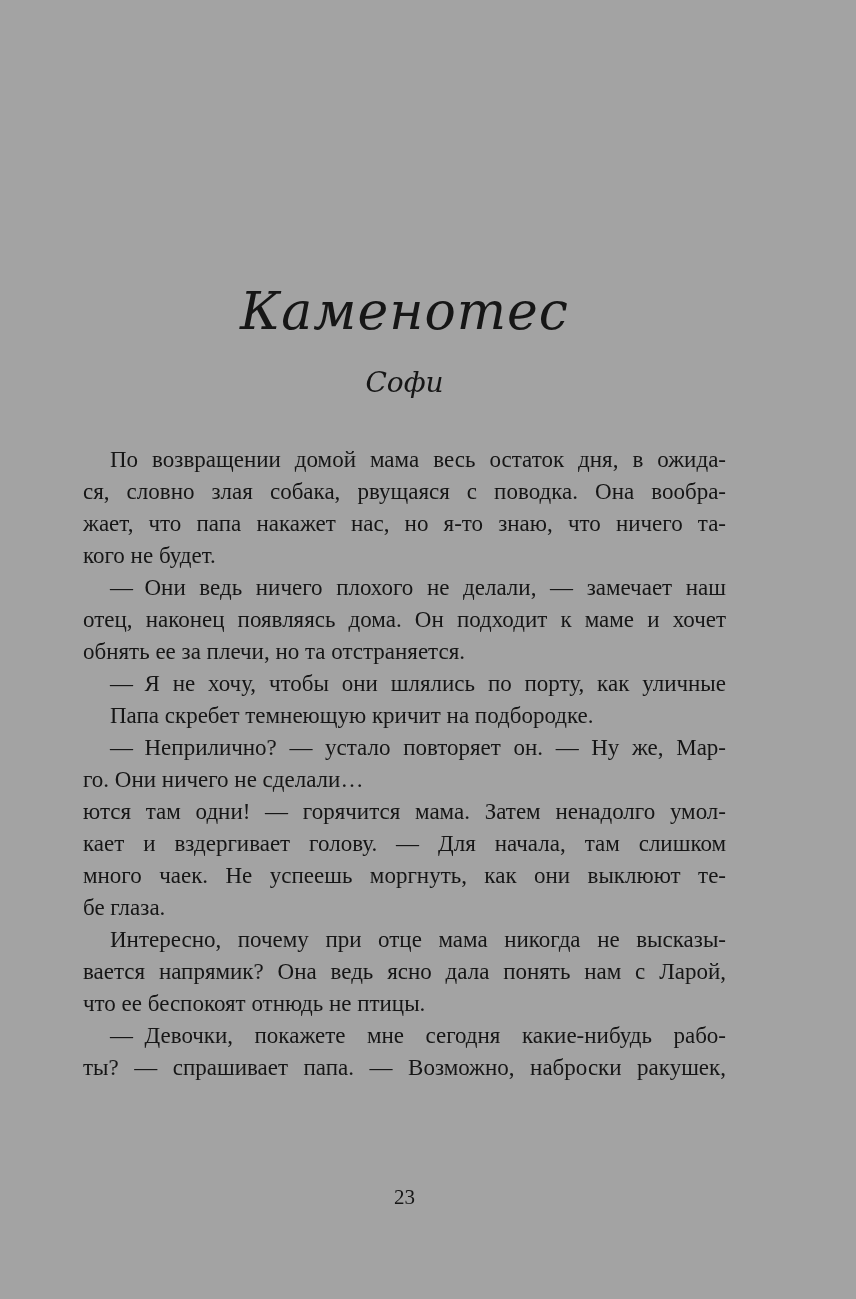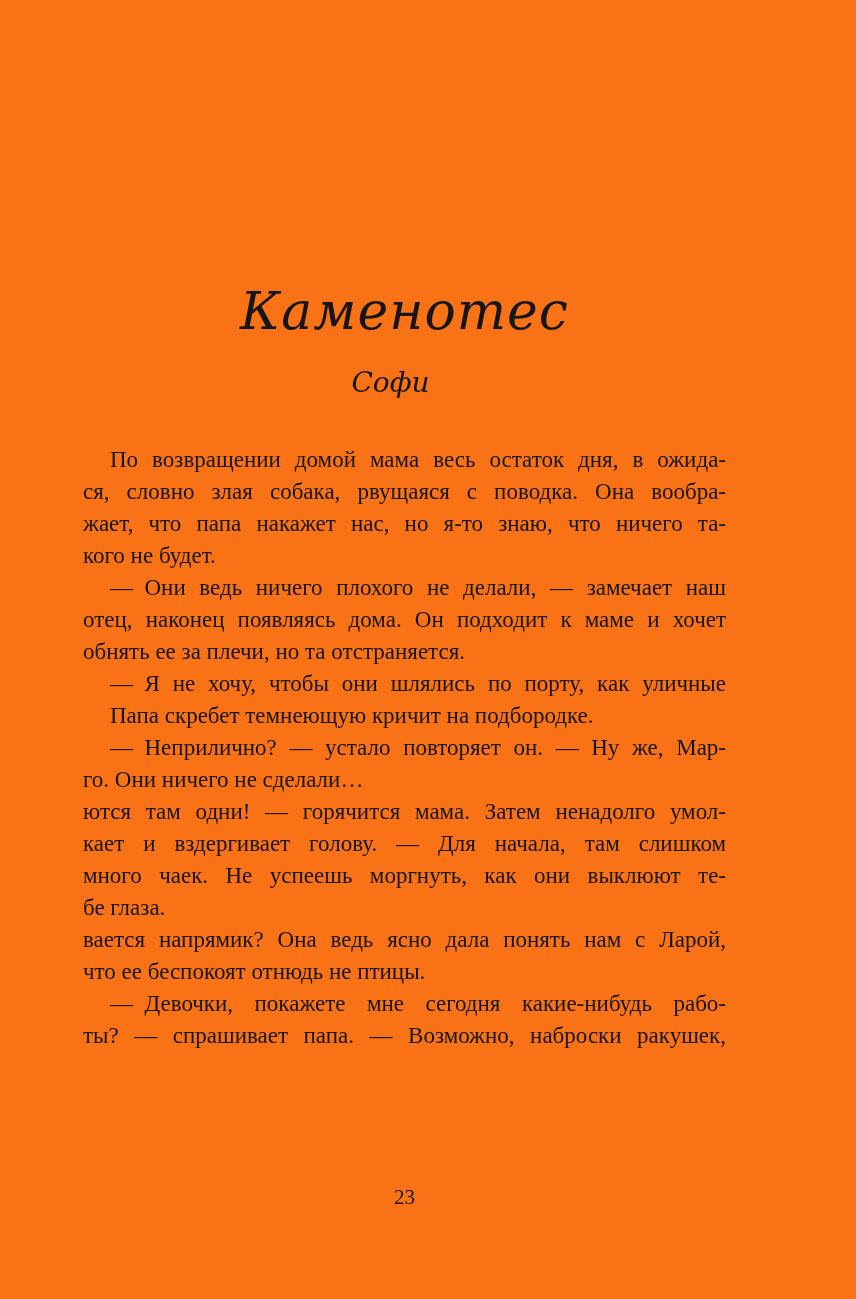--- a/index.html
+++ b/index.html
@@ -11,40 +11,40 @@
     height: 1299px;
     background: #ffffff;
     position: relative;
     overflow: hidden;
     font-family: "Liberation Serif", serif;
     color: #161616;
   }
   .page {
     position: absolute;
     inset: 0;
-    background: #f97316;
+    background: #a3a3a3;
   }
   .chapter-title {
     position: absolute;
     top: 282px;
     left: 83px;
     width: 643px;
     margin: 0;
     text-align: center;
     font-family: "DejaVu Serif", serif;
     font-style: italic;
     font-weight: normal;
     font-size: 52px;
     line-height: 58px;
     letter-spacing: 1px;
   }
   .chapter-subtitle {
     position: absolute;
     top: 366px;
-    left: 69px;
+    left: 83px;
     width: 643px;
     text-align: center;
     font-family: "DejaVu Serif", serif;
     font-style: italic;
     font-size: 28px;
     line-height: 34px;
   }
   .body-text {
     position: absolute;
     top: 444px;
@@ -89,19 +89,20 @@
       <div class="line">отец, наконец появляясь дома. Он подходит к маме и хочет</div>
       <div class="line par-end">обнять ее за плечи, но та отстраняется.</div>
       <div class="line par-first">— Я не хочу, чтобы они шлялись по порту, как уличные</div>
       <div class="line par-first par-end">Папа скребет темнеющую кричит на подбородке.</div>
       <div class="line par-first">— Неприлично? — устало повторяет он. — Ну же, Мар-</div>
       <div class="line par-end">го. Они ничего не сделали…</div>
       <div class="line">ются там одни! — горячится мама. Затем ненадолго умол-</div>
       <div class="line">кает и вздергивает голову. — Для начала, там слишком</div>
       <div class="line">много чаек. Не успеешь моргнуть, как они выклюют те-</div>
       <div class="line par-end">бе глаза.</div>
+      <div class="line par-first">Интересно, почему при отце мама никогда не высказы-</div>
       <div class="line">вается напрямик? Она ведь ясно дала понять нам с Ларой,</div>
       <div class="line par-end">что ее беспокоят отнюдь не птицы.</div>
       <div class="line par-first">— Девочки, покажете мне сегодня какие-нибудь рабо-</div>
       <div class="line">ты? — спрашивает папа. — Возможно, наброски ракушек,</div>
     </div>
   <div class="page-number">23</div>
 </div>
 
 </body></html>

